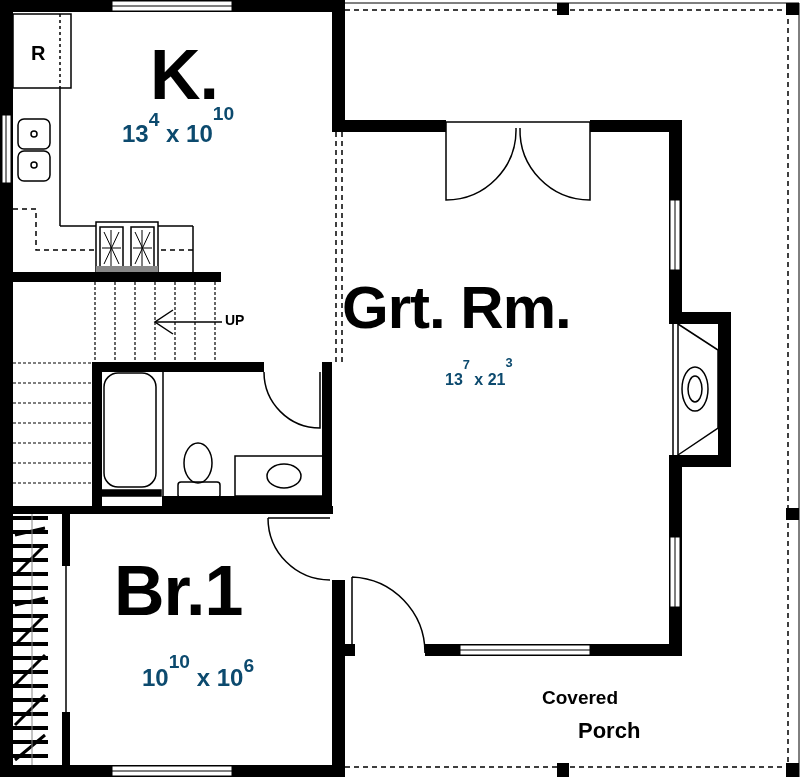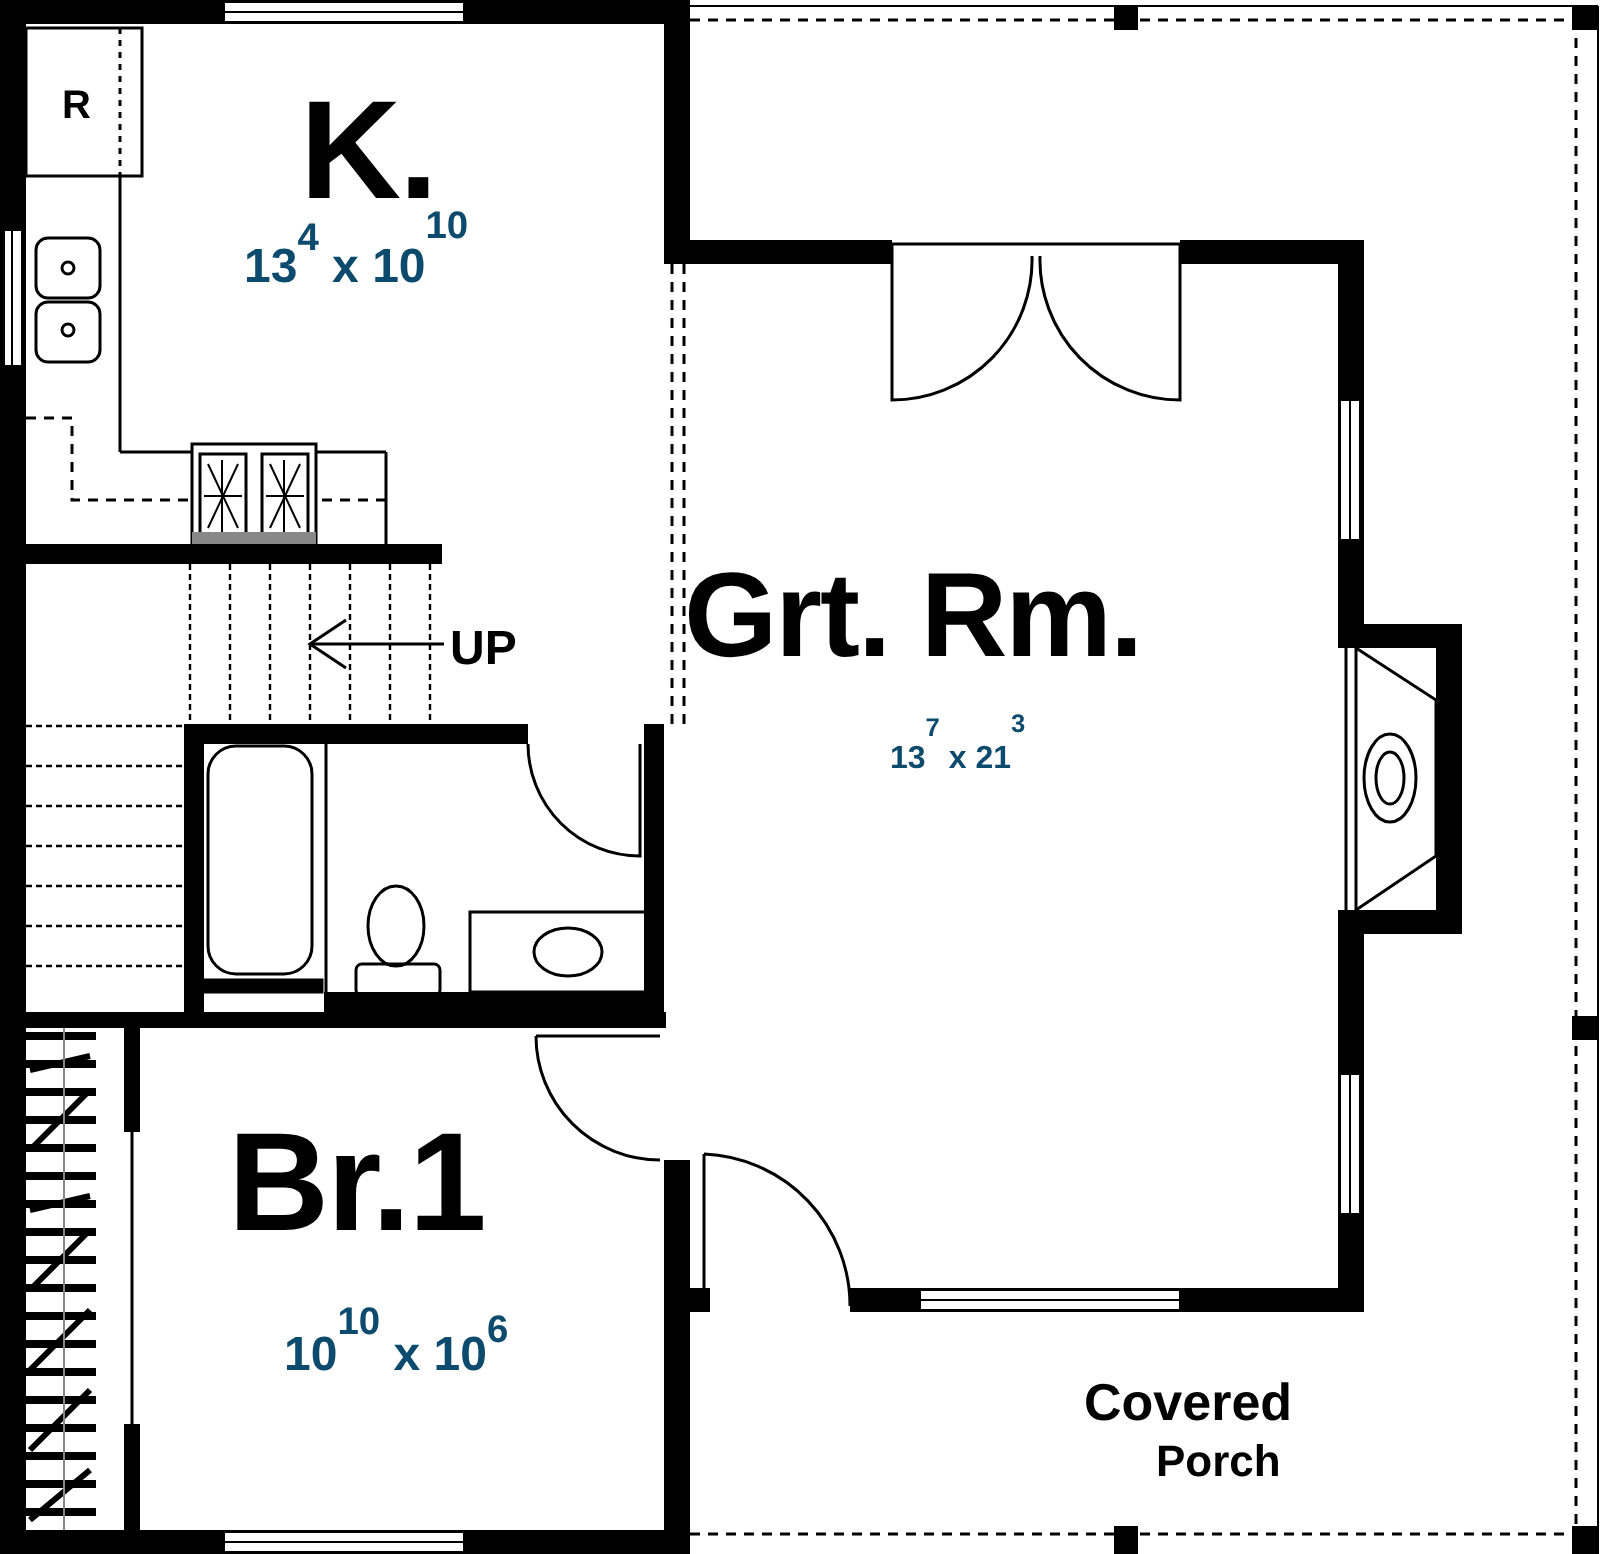--- a/index.html
+++ b/index.html
@@ -183,26 +183,26 @@
   </g>
 </svg>
 
 <div class="label" style="left:31px; top:43px; font-size:20px;">R</div>
 
 <div class="label room-name" style="left:150px; top:40px; font-size:70px;">K.</div>
 <div class="dim" style="left:122px; top:122px; font-size:24px;">
   <span>13</span><span class="sup" style="top:-16px;">4</span> x <span>10</span><span class="sup" style="top:-22px;">10</span>
 </div>
 
-<div class="label" style="left:225px; top:313px; font-size:24px;">UP</div>
+<div class="label" style="left:225px; top:313px; font-size:14px;">UP</div>
 
 <div class="label room-name" style="left:342px; top:278px; font-size:60px;">Grt. Rm.</div>
 <div class="dim" style="left:445px; top:372px; font-size:16px;">
   <span>13</span><span class="sup" style="top:-16px;">7</span> x <span>21</span><span class="sup" style="top:-18px;">3</span>
 </div>
 
 <div class="label room-name" style="left:114px; top:556px; font-size:70px;">Br.1</div>
 <div class="dim" style="left:142px; top:666px; font-size:24px;">
   <span>10</span><span class="sup" style="top:-18px;">10</span> x <span>10</span><span class="sup" style="top:-14px;">6</span>
 </div>
 
-<div class="label" style="left:542px; top:688px; font-size:26px;">Covered</div>
+<div class="label" style="left:542px; top:688px; font-size:19px;">Covered</div>
 <div class="label" style="left:559px; top:720px; font-size:22px;margin-left:19px;">Porch</div>
 
 </body></html>

